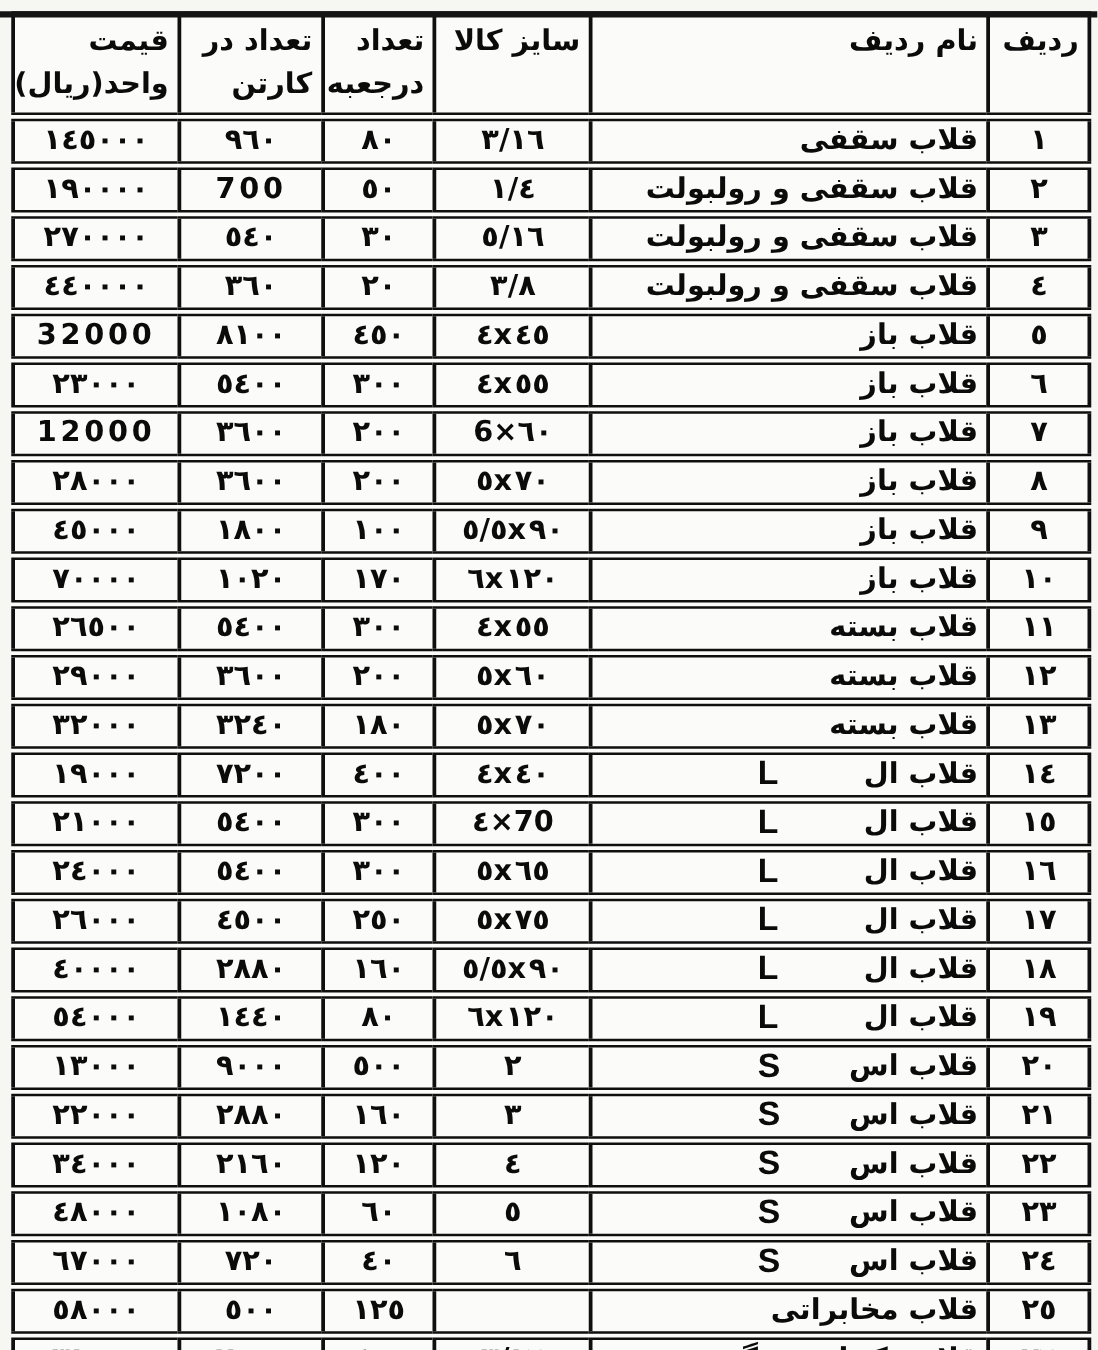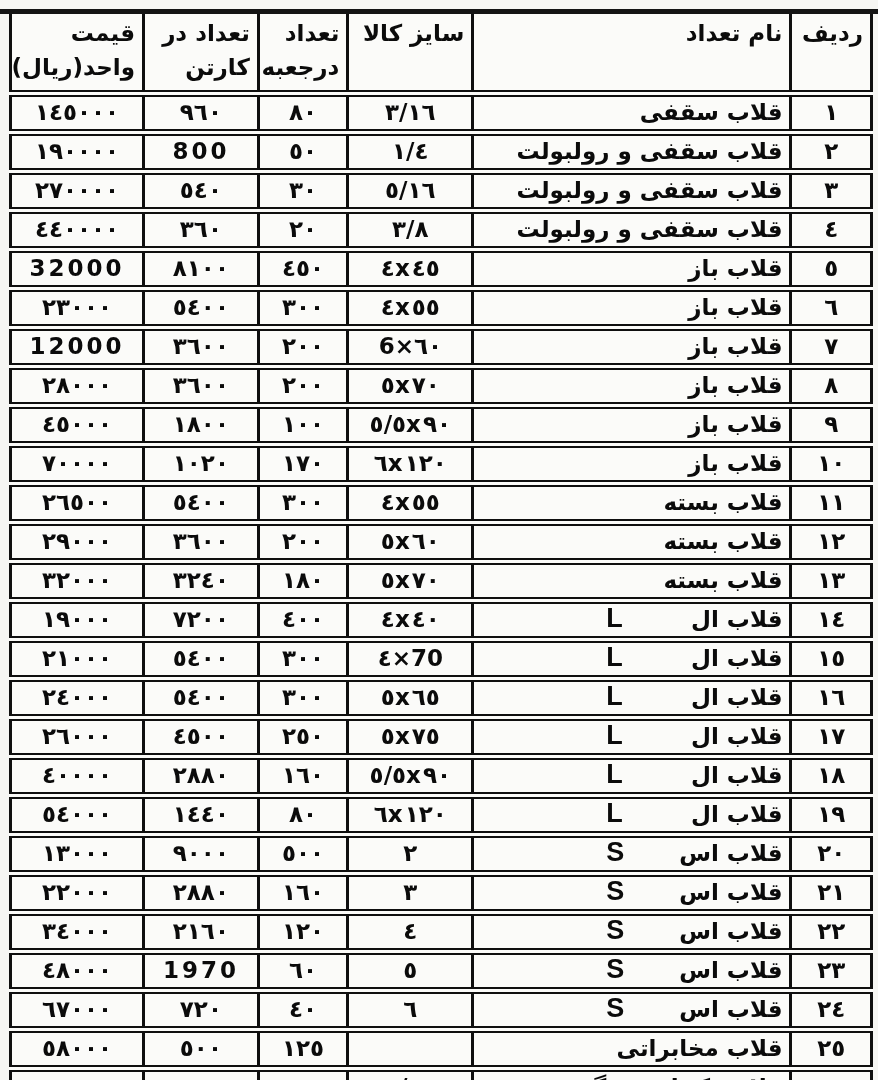--- a/index.html
+++ b/index.html
@@ -93,21 +93,21 @@
       <col style="width:89px">
       <col style="width:114px">
       <col style="width:132px">
     </colgroup>
     <thead>
       <tr>
         <th>
           <span>ردیف</span>
         </th>
         <th>
-          <span>نام تعداد</span>
+          <span>نام ردیف</span>
         </th>
         <th>
           <span>سایز کالا</span>
         </th>
         <th>
           <span>تعداد</span>
           <span>درجعبه</span>
         </th>
         <th>
           <span>تعداد در</span>
@@ -126,21 +126,21 @@
       <td class="c-size" dir="ltr"><span>٣/١٦</span></td>
       <td class="c-box num"><span>٨٠</span></td>
       <td class="c-carton num"><span>٩٦٠</span></td>
       <td class="c-price num"><span>١٤٥٠٠٠</span></td>
     </tr>
         <tr>
       <td class="c-radif num"><span>٢</span></td>
       <td class="c-name"><span>قلاب سقفی و رولبولت</span></td>
       <td class="c-size" dir="ltr"><span>١/٤</span></td>
       <td class="c-box num"><span>٥٠</span></td>
-      <td class="c-carton num"><span>800</span></td>
+      <td class="c-carton num"><span>700</span></td>
       <td class="c-price num"><span>١٩٠٠٠٠</span></td>
     </tr>
         <tr>
       <td class="c-radif num"><span>٣</span></td>
       <td class="c-name"><span>قلاب سقفی و رولبولت</span></td>
       <td class="c-size" dir="ltr"><span>٥/١٦</span></td>
       <td class="c-box num"><span>٣٠</span></td>
       <td class="c-carton num"><span>٥٤٠</span></td>
       <td class="c-price num"><span>٢٧٠٠٠٠</span></td>
     </tr>
@@ -294,21 +294,21 @@
       <td class="c-size" dir="ltr"><span>٤</span></td>
       <td class="c-box num"><span>١٢٠</span></td>
       <td class="c-carton num"><span>٢١٦٠</span></td>
       <td class="c-price num"><span>٣٤٠٠٠</span></td>
     </tr>
         <tr>
       <td class="c-radif num"><span>٢٣</span></td>
       <td class="c-name"><span>قلاب اس</span><span class="platin">S</span></td>
       <td class="c-size" dir="ltr"><span>٥</span></td>
       <td class="c-box num"><span>٦٠</span></td>
-      <td class="c-carton num"><span>1970</span></td>
+      <td class="c-carton num"><span>١٠٨٠</span></td>
       <td class="c-price num"><span>٤٨٠٠٠</span></td>
     </tr>
         <tr>
       <td class="c-radif num"><span>٢٤</span></td>
       <td class="c-name"><span>قلاب اس</span><span class="platin">S</span></td>
       <td class="c-size" dir="ltr"><span>٦</span></td>
       <td class="c-box num"><span>٤٠</span></td>
       <td class="c-carton num"><span>٧٢٠</span></td>
       <td class="c-price num"><span>٦٧٠٠٠</span></td>
     </tr>

